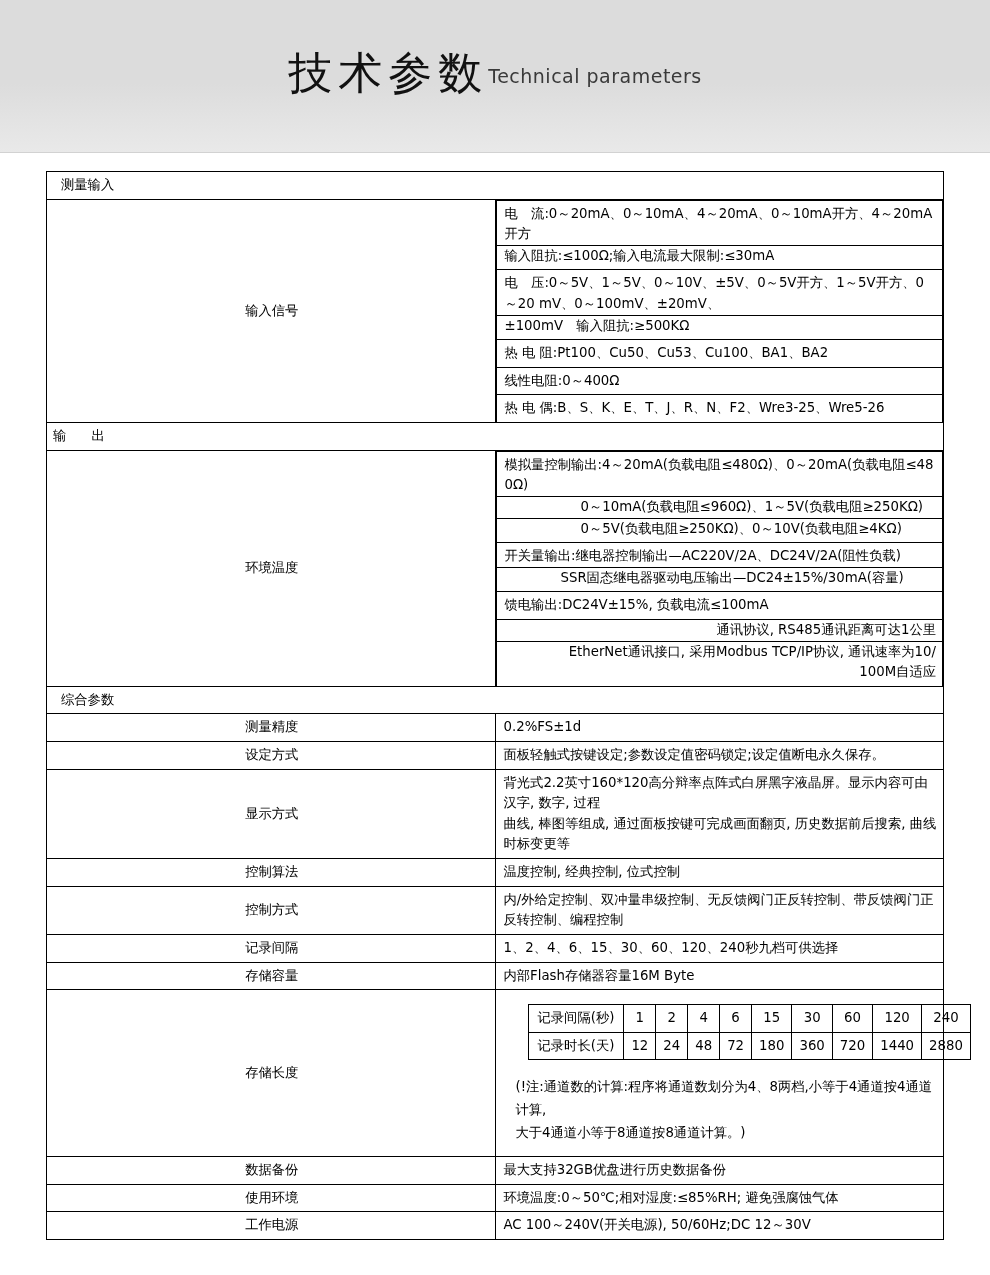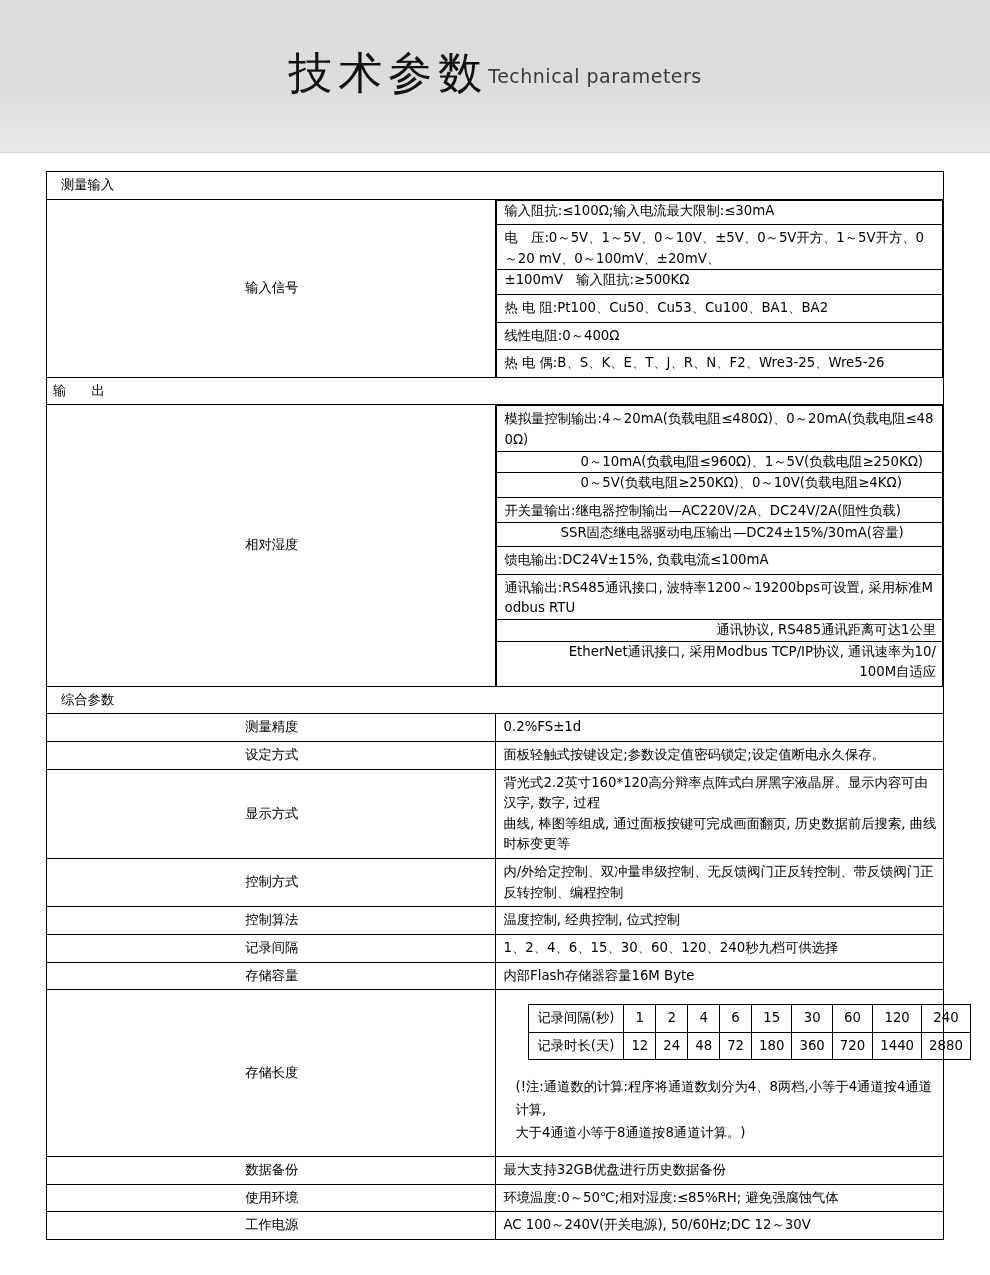--- a/index.html
+++ b/index.html
@@ -136,20 +136,23 @@
   <tbody>
         <tr>
     <td class="label section" colspan="2">测量输入</td>
   </tr>
 
   <tr>
     <td class="group-label">输入信号</td>
     <td style="padding:0">
       <table class="nested">
         <tbody>
+                <tr>
+          <td style="border-bottom:none;padding-bottom:0">电　流:0～20mA、0～10mA、4～20mA、0～10mA开方、4～20mA开方</td>
+        </tr>
         <tr>
           <td style="padding-top:0">输入阻抗:≤100Ω;输入电流最大限制:≤30mA</td>
         </tr>
         <tr>
           <td style="border-bottom:none;padding-bottom:0">电　压:0～5V、1～5V、0～10V、±5V、0～5V开方、1～5V开方、0～20 mV、0～100mV、±20mV、</td>
         </tr>
         <tr>
           <td style="padding-top:0">±100mV　输入阻抗:≥500KΩ</td>
         </tr>
         <tr>
@@ -164,21 +167,21 @@
       </tbody>
             </table>
     </td>
   </tr>
 
   <tr>
     <td class="label section spaced" colspan="2">输　出</td>
   </tr>
 
   <tr>
-    <td class="group-label">相对湿度</td>
+    <td class="group-label">环境温度</td>
     <td style="padding:0">
       <table class="nested">
         <tbody>
                 <tr>
           <td style="border-bottom:none;padding-bottom:0">模拟量控制输出:4～20mA(负载电阻≤480Ω)、0～20mA(负载电阻≤480Ω)</td>
         </tr>
         <tr>
           <td class="indent-1" style="border-bottom:none;padding-top:0;padding-bottom:0">0～10mA(负载电阻≤960Ω)、1～5V(负载电阻≥250KΩ)</td>
         </tr>
         <tr>
@@ -187,23 +190,20 @@
         <tr>
           <td style="border-bottom:none;padding-bottom:0">开关量输出:继电器控制输出—AC220V/2A、DC24V/2A(阻性负载)</td>
         </tr>
         <tr>
           <td class="indent-2" style="padding-top:0">SSR固态继电器驱动电压输出—DC24±15%/30mA(容量)</td>
         </tr>
         <tr>
           <td>馈电输出:DC24V±15%, 负载电流≤100mA</td>
         </tr>
         <tr>
-          <td style="border-bottom:none;padding-bottom:0">通讯输出:RS485通讯接口, 波特率1200～19200bps可设置, 采用标准Modbus RTU</td>
-        </tr>
-        <tr>
           <td class="indent-3" style="border-bottom:none;padding-top:0;padding-bottom:0">通讯协议, RS485通讯距离可达1公里</td>
         </tr>
         <tr>
           <td class="indent-3" style="padding-top:0">EtherNet通讯接口, 采用Modbus TCP/IP协议, 通讯速率为10/100M自适应</td>
         </tr>
       </tbody>
             </table>
     </td>
   </tr>
 
@@ -223,27 +223,27 @@
 
   <tr>
     <td class="label">显示方式</td>
     <td class="val">
       <div>背光式2.2英寸160*120高分辩率点阵式白屏黑字液晶屏。显示内容可由汉字, 数字, 过程</div>
       <div>曲线, 棒图等组成, 通过面板按键可完成画面翻页, 历史数据前后搜索, 曲线时标变更等</div>
     </td>
   </tr>
 
   <tr>
+    <td class="label">控制算法</td>
+    <td class="val">温度控制, 经典控制, 位式控制</td>
+  </tr>
+
+  <tr>
     <td class="label">控制方式</td>
     <td class="val">内/外给定控制、双冲量串级控制、无反馈阀门正反转控制、带反馈阀门正反转控制、编程控制</td>
-  </tr>
-
-  <tr>
-    <td class="label">控制算法</td>
-    <td class="val">温度控制, 经典控制, 位式控制</td>
   </tr>
 
   <tr>
     <td class="label">记录间隔</td>
     <td class="val">1、2、4、6、15、30、60、120、240秒九档可供选择</td>
   </tr>
 
   <tr>
     <td class="label">存储容量</td>
     <td class="val">内部Flash存储器容量16M Byte</td>

